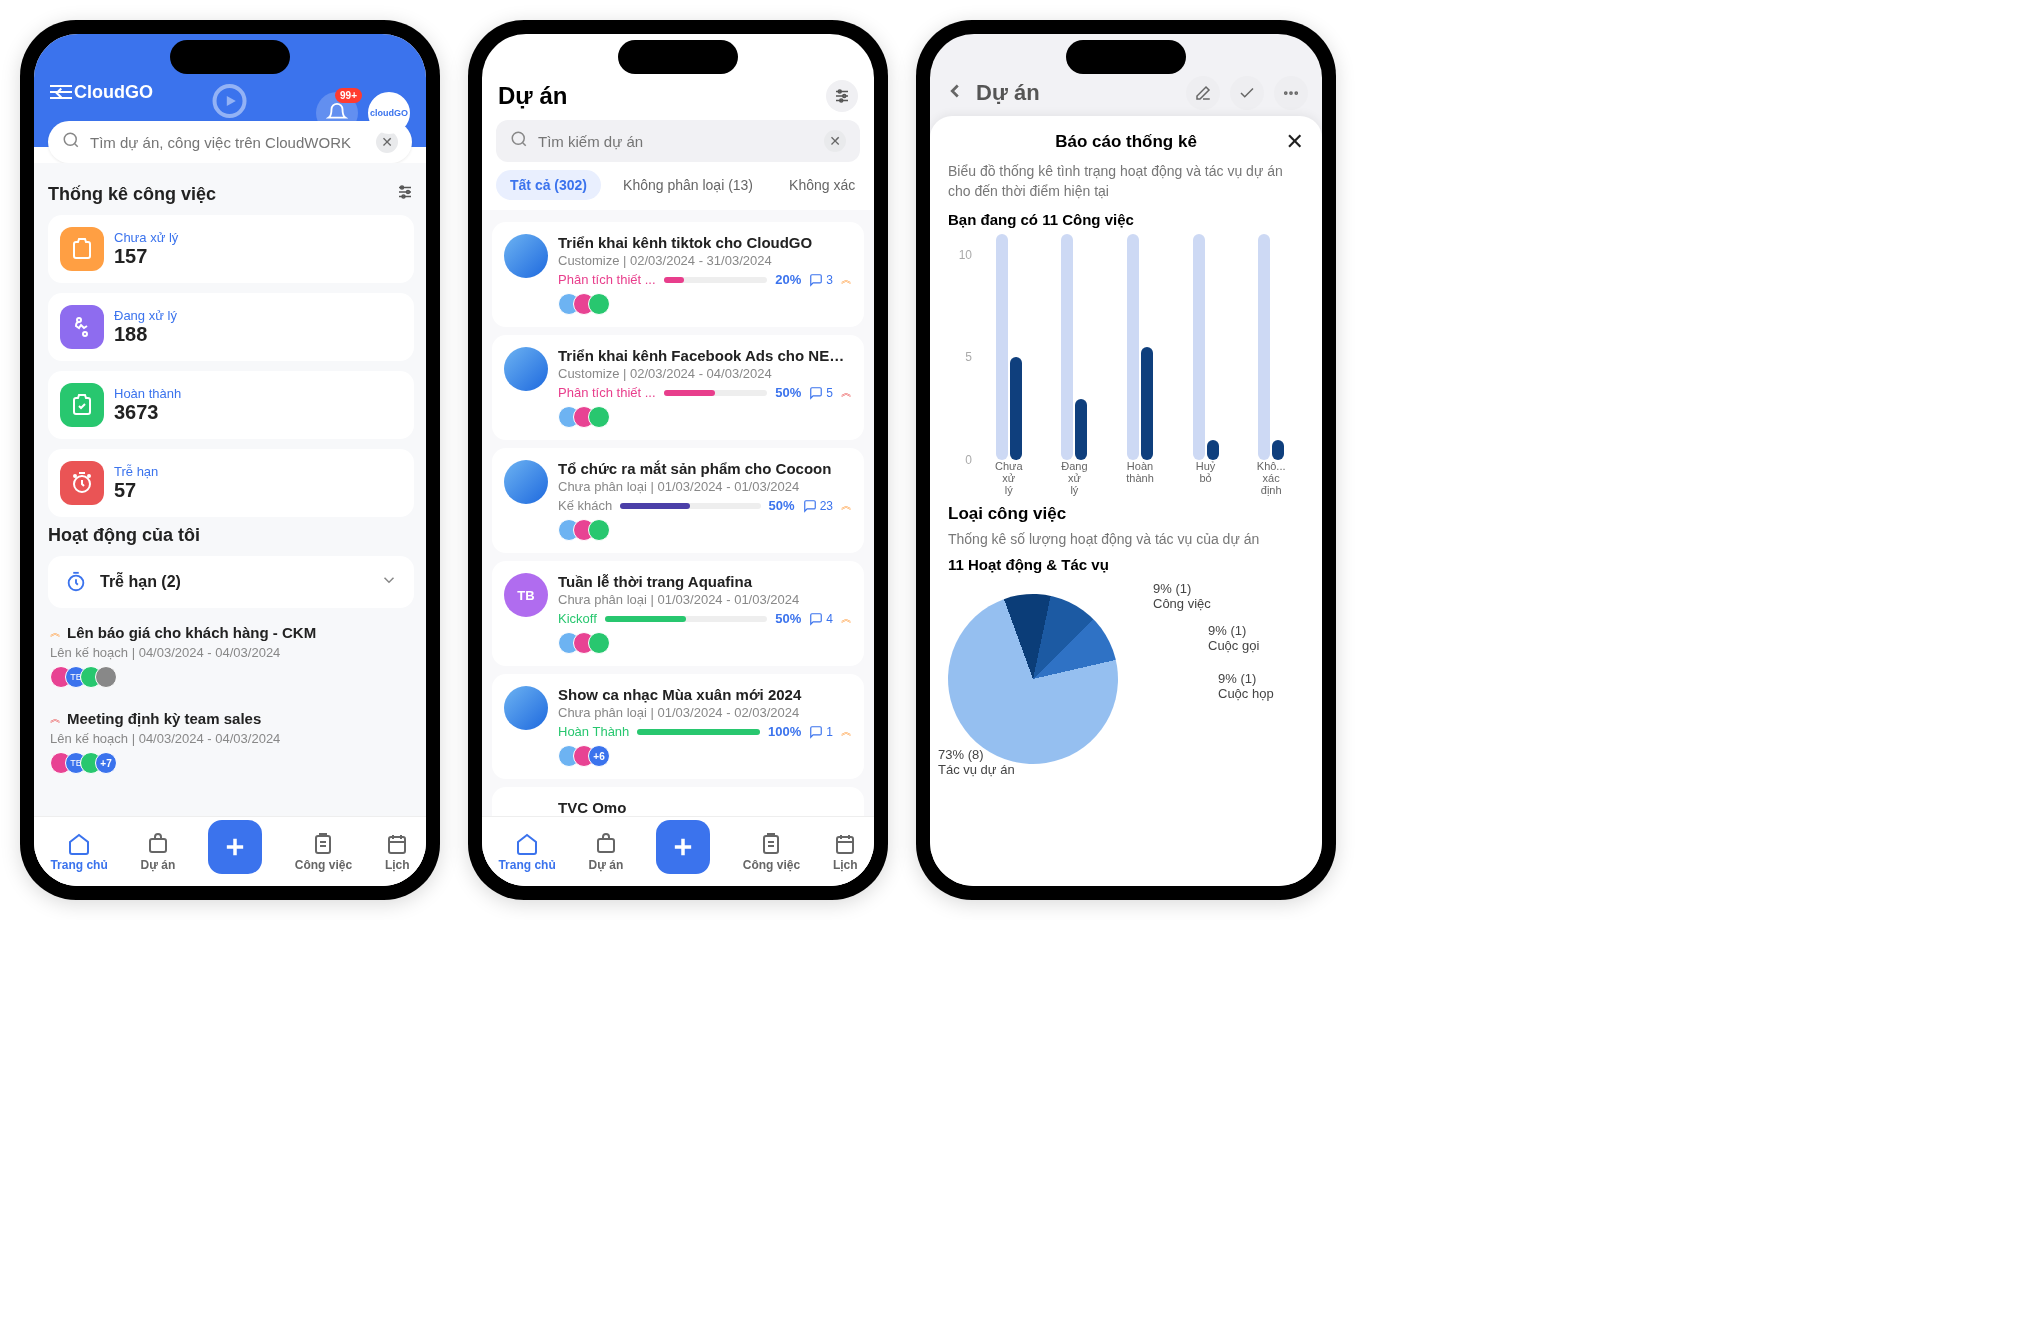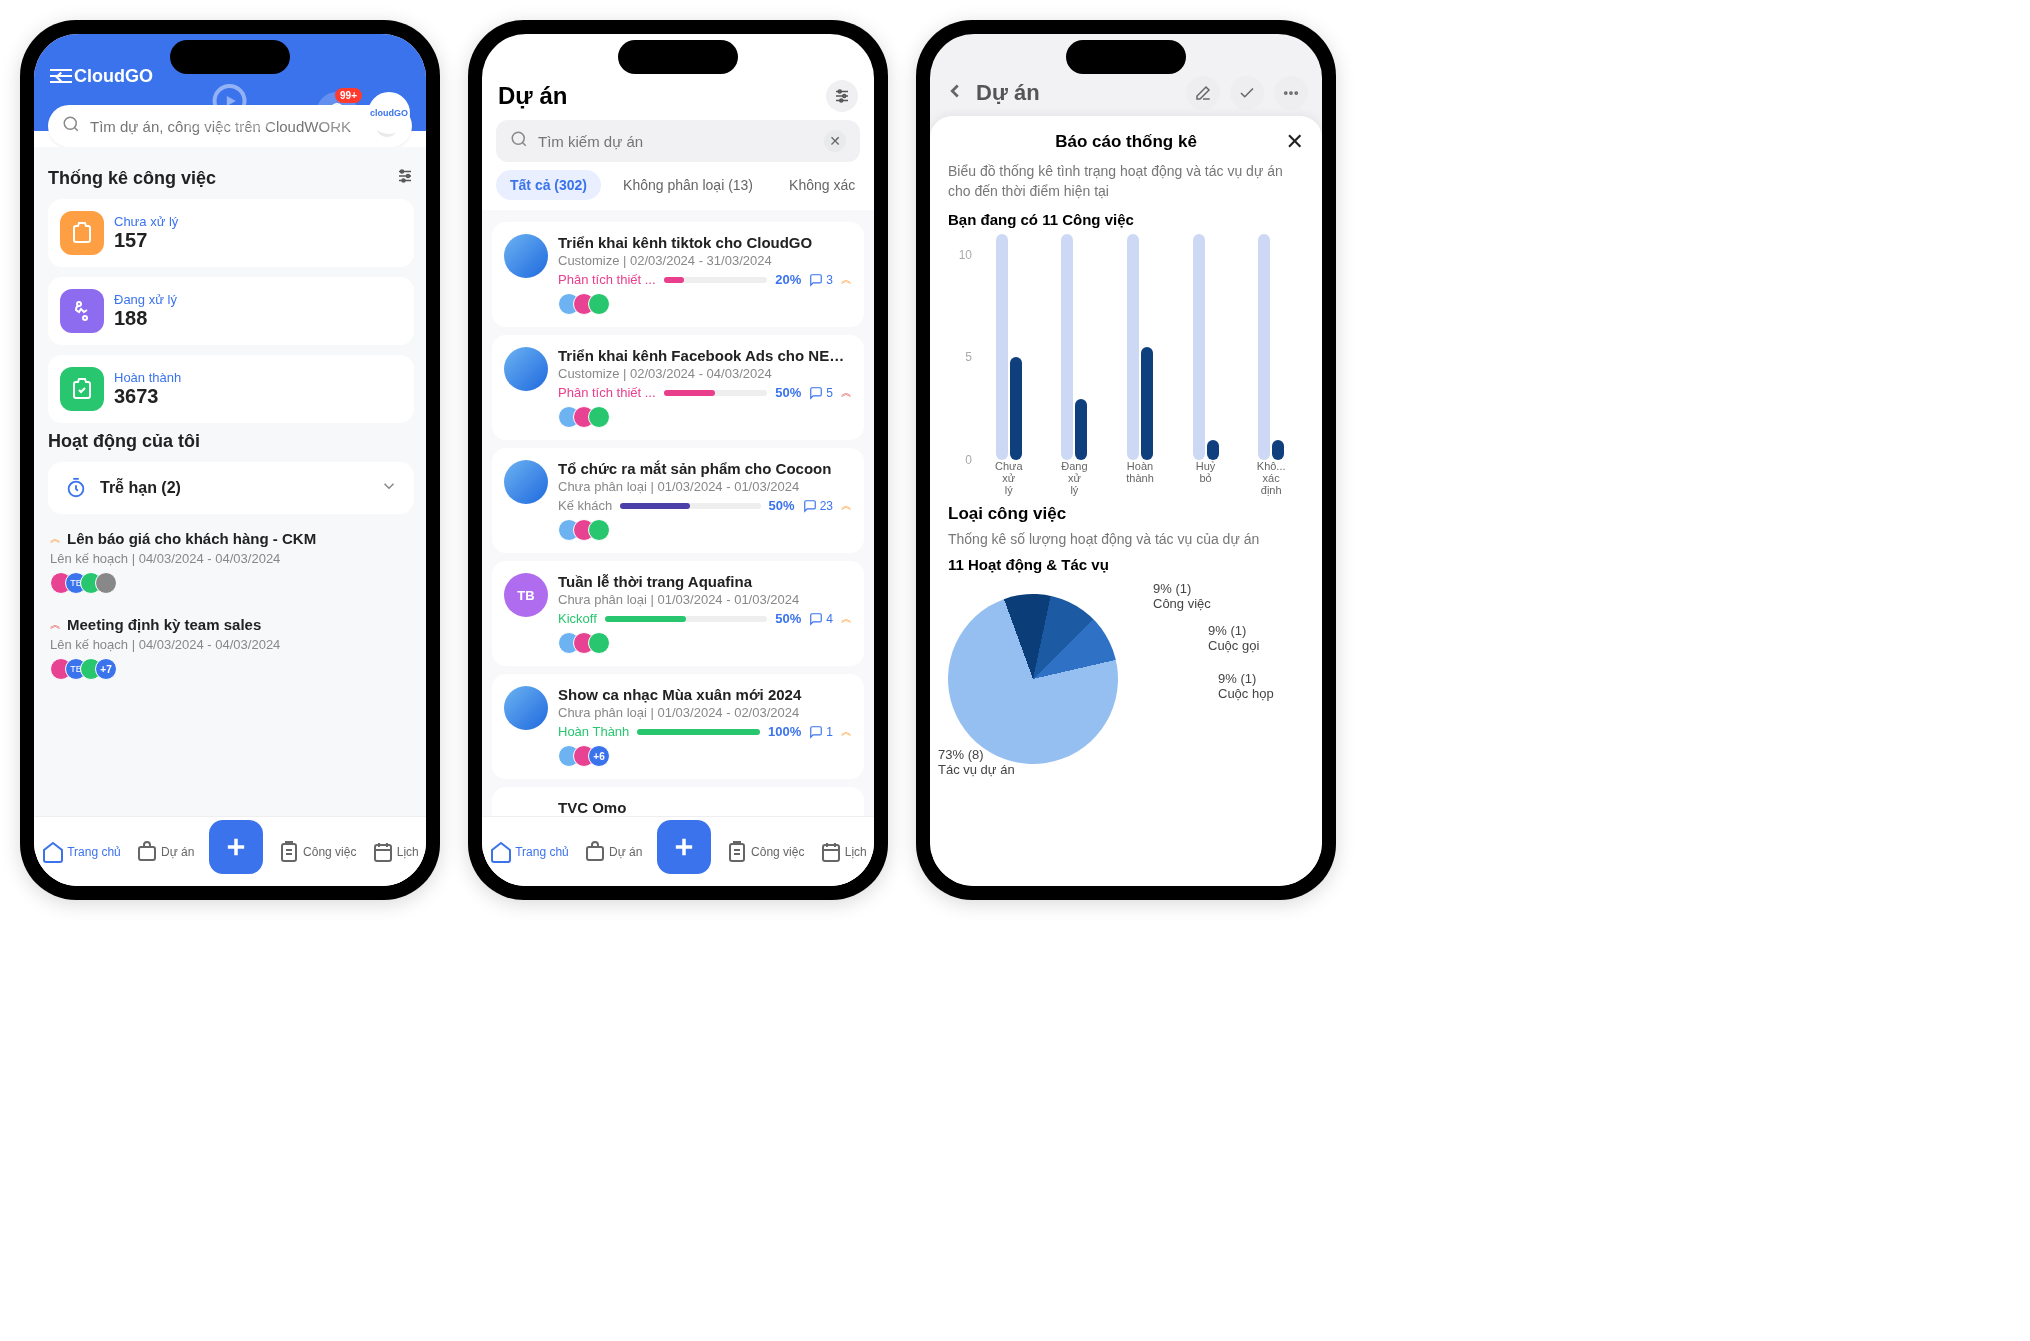--- a/index.html
+++ b/index.html
@@ -11,21 +11,21 @@
   }
   .phone::before {
     content: ''; position: absolute; top: 20px; left: 50%; transform: translateX(-50%);
     width: 120px; height: 34px; background: #000; border-radius: 20px; z-index: 50;
   }
   .screen {
     width: 100%; height: 100%; border-radius: 44px; background: #fff;
     overflow: hidden; position: relative; display: flex; flex-direction: column;
   }
   
-  .s1-top { background: #3b73ed; color: #fff; padding: 32px 16px 10px 16px; position: relative; }
+  .s1-top { background: #3b73ed; color: #fff; padding: 48px 16px 10px 16px; position: relative; }
   .s1-back { display: flex; align-items: center; gap: 6px; font-size: 18px; font-weight: 600; margin-bottom: 4px; }
   .s1-logo { position: absolute; top: 50px; left: 50%; transform: translateX(-50%); text-align:center; color: rgba(255,255,255,.45); font-size: 11px; font-weight: 700; letter-spacing: 1px; }
   .s1-logo .logoicon { width: 34px; height: 34px; margin: 0 auto 2px auto; border: 4px solid rgba(255,255,255,.45); border-radius: 50%; position: relative; }
   .s1-logo .logoicon::after { content:''; position:absolute; left:50%; top:50%; width:0;height:0;border-left:9px solid rgba(255,255,255,.45);border-top:5px solid transparent;border-bottom:5px solid transparent; transform: translate(-30%,-50%);}
   .s1-icons { position: absolute; top: 58px; right: 16px; display: flex; align-items: center; gap: 10px; }
   .bell-btn { position: relative; width: 42px; height: 42px; border-radius: 50%; background: rgba(255,255,255,.2); display:flex;align-items:center;justify-content:center; }
   .bell-btn svg { width:22px;height:22px;stroke:#fff;fill:none;stroke-width:2;}
   .bell-badge { position: absolute; top: -4px; right: -4px; background: #ff3b30; color: #fff; font-size: 10px; padding: 2px 5px; border-radius: 8px; font-weight: 700;}
   .profile { width: 42px; height: 42px; border-radius: 50%; background: #fff; border: 2px solid #fff; display:flex;align-items:center;justify-content:center; font-size:9px;font-weight:700; color:#3b73ed;}
   .menu-btn { position:absolute; left:16px; bottom:14px; }
@@ -56,21 +56,21 @@
   .task-row .tt-row{display:flex;align-items:center;gap:6px;margin-bottom:4px;}
   .arrows{color:#ff9f43;font-size:11px;}
   .arrows.red{color:#ea5455;}
   .task-row .title{font-size:15px;font-weight:600;color:#222;}
   .task-row .sub{font-size:13px;color:#888;margin-bottom:6px;}
   .avatars{display:flex;}
   .av{width:22px;height:22px;border-radius:50%;border:1.5px solid #fff;margin-right:-7px;background-size:cover;}
   .av.more{background:#3b73ed;color:#fff;font-size:10px;display:flex;align-items:center;justify-content:center;font-weight:600;}
   
   .tabs{position:absolute;bottom:0;left:0;right:0;height:70px;background:#fff;display:flex;align-items:center;justify-content:space-around;border-top:1px solid #eee;}
-  .tab{display:flex;align-items:center;gap:2px;font-size:12px;color:#666;}
+  .tab{display:flex;flex-direction:column;align-items:center;gap:2px;font-size:12px;color:#666;font-weight:bold;}
   .tab.active{color:#3b73ed;}
   .tab svg{width:24px;height:24px;stroke:currentColor;fill:none;stroke-width:2;}
   .tab.fab{width:54px;height:54px;background:#3b73ed;border-radius:14px;margin-top:-10px;display:flex;align-items:center;justify-content:center;color:#fff;}
   .tab.fab svg{width:28px;height:28px;stroke:#fff;stroke-width:3;}
   
   .s2-head{padding:46px 16px 6px 16px;display:flex;align-items:center;justify-content:space-between;}
   .s2-head h2{font-size:24px;font-weight:800;}
   .s2-head .filt{width:32px;height:32px;border-radius:50%;background:#f0f0f3;display:flex;align-items:center;justify-content:center;}
   .s2-head .filt svg{width:18px;height:18px;stroke:#555;fill:none;stroke-width:2;}
   .s2-search{padding:2px 14px 8px 14px;}
@@ -208,20 +208,35 @@
                 <svg viewBox="0 0 24 24">
                   <path d="M9 2h6l1 3h2a2 2 0 012 2v12a2 2 0 01-2 2H6a2 2 0 01-2-2V7a2 2 0 012-2h2z"></path>
                   <polyline points="9 13 11 15 15 11"></polyline>
                 </svg>
               </div>
               <div class="stat-txt">
                 <div class="lbl">Hoàn thành</div>
                 <div class="val">3673</div>
               </div>
             </div>
+            <div class="stat">
+              <div class="stat-ic red">
+                <svg viewBox="0 0 24 24">
+                  <circle cx="12" cy="13" r="8"></circle>
+                  <path d="M12 9v4l2 2"></path>
+                  <path d="M9 2h6"></path>
+                  <circle cx="5" cy="5" r="1"></circle>
+                  <circle cx="19" cy="5" r="1"></circle>
+                </svg>
+              </div>
+              <div class="stat-txt">
+                <div class="lbl">Trễ hạn</div>
+                <div class="val">57</div>
+              </div>
+            </div>
           </div>
         <div class="sect-h" style="">
           <h3>Hoạt động của tôi</h3>
         </div>
         <div class="act-list" id="acts">
             <div class="act-item">
               <span class="aic">
                 <svg viewBox="0 0 24 24">
                   <circle cx="12" cy="13" r="8"></circle>
                   <path d="M12 9v4l2 2"></path>

